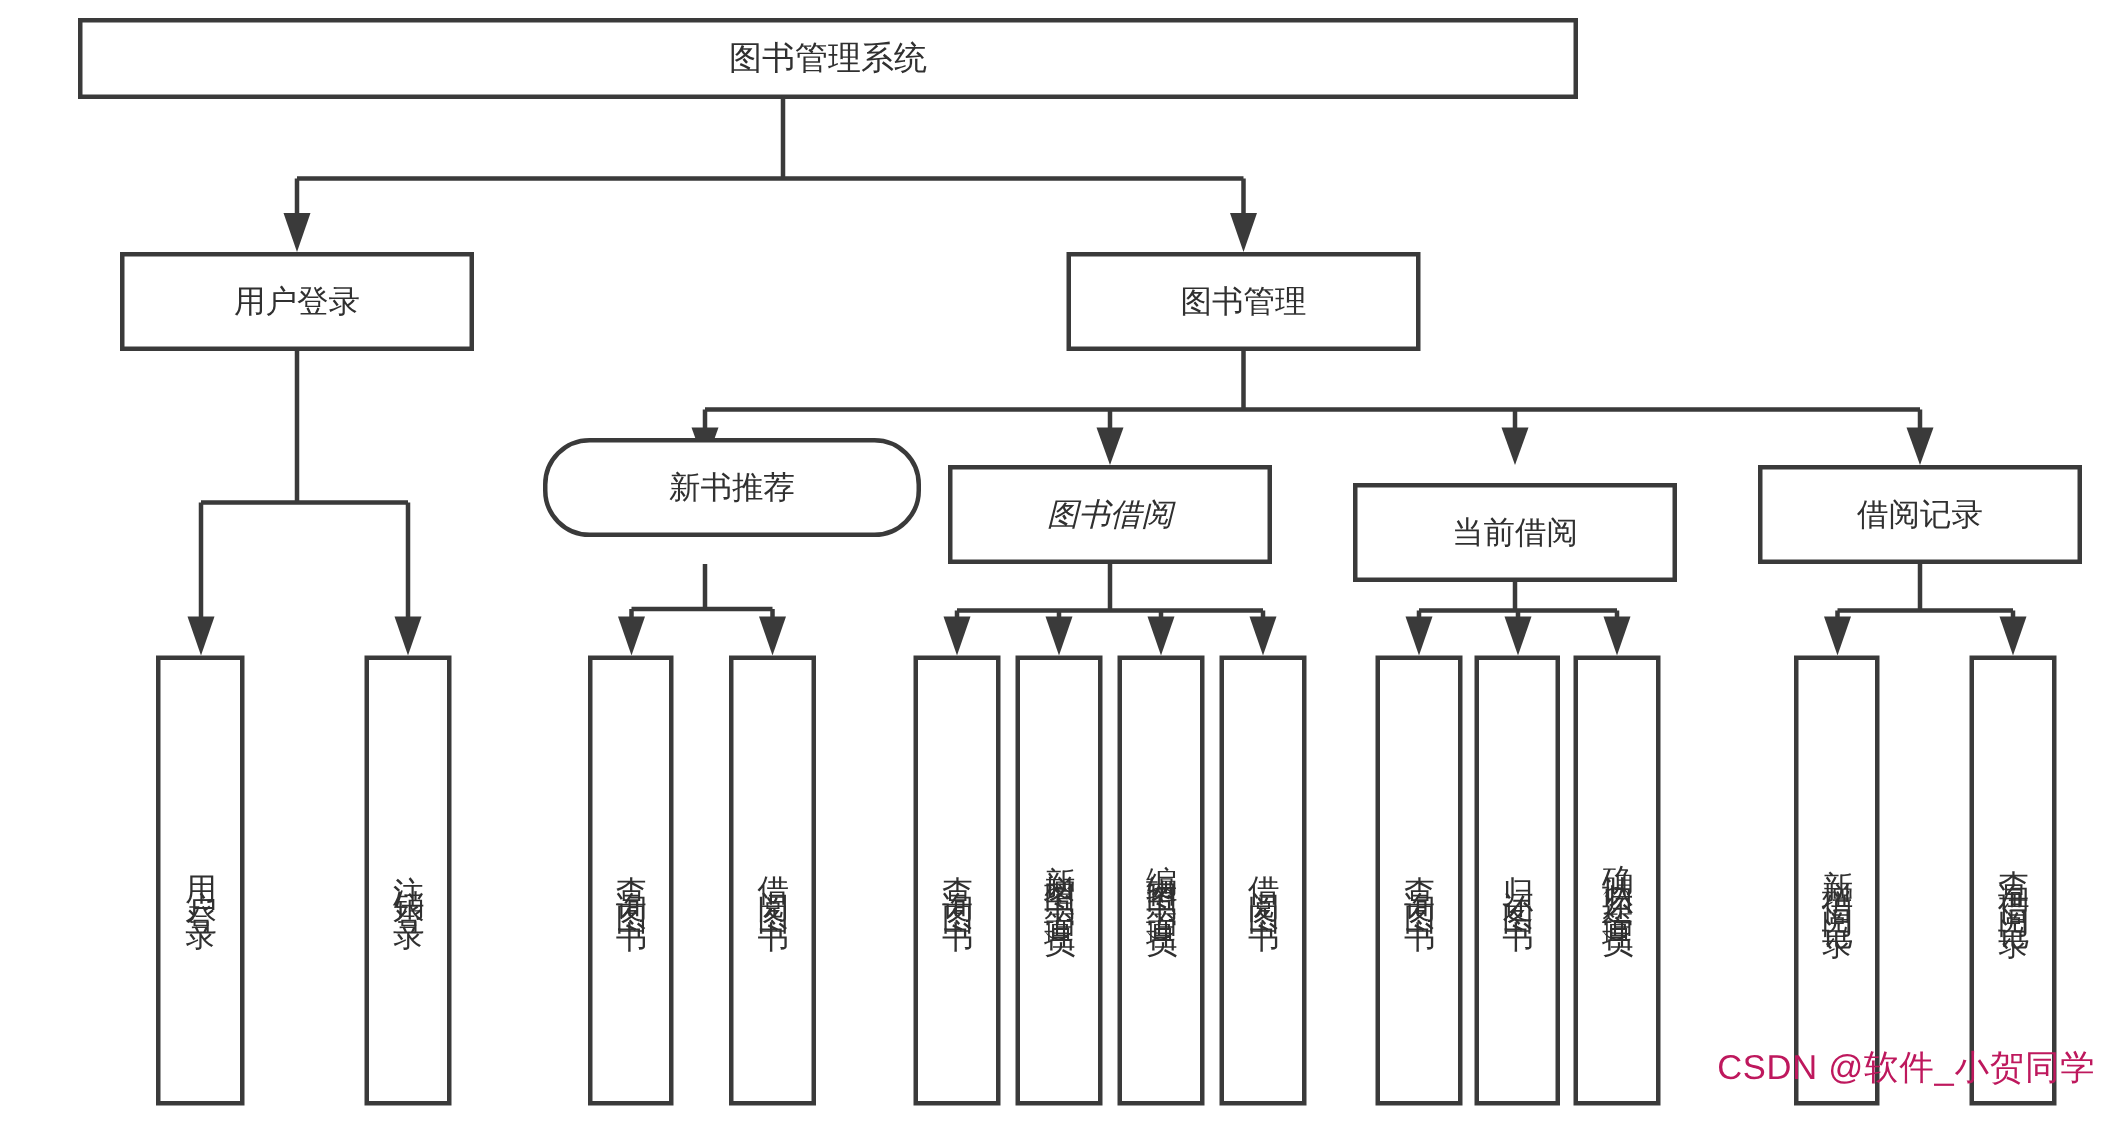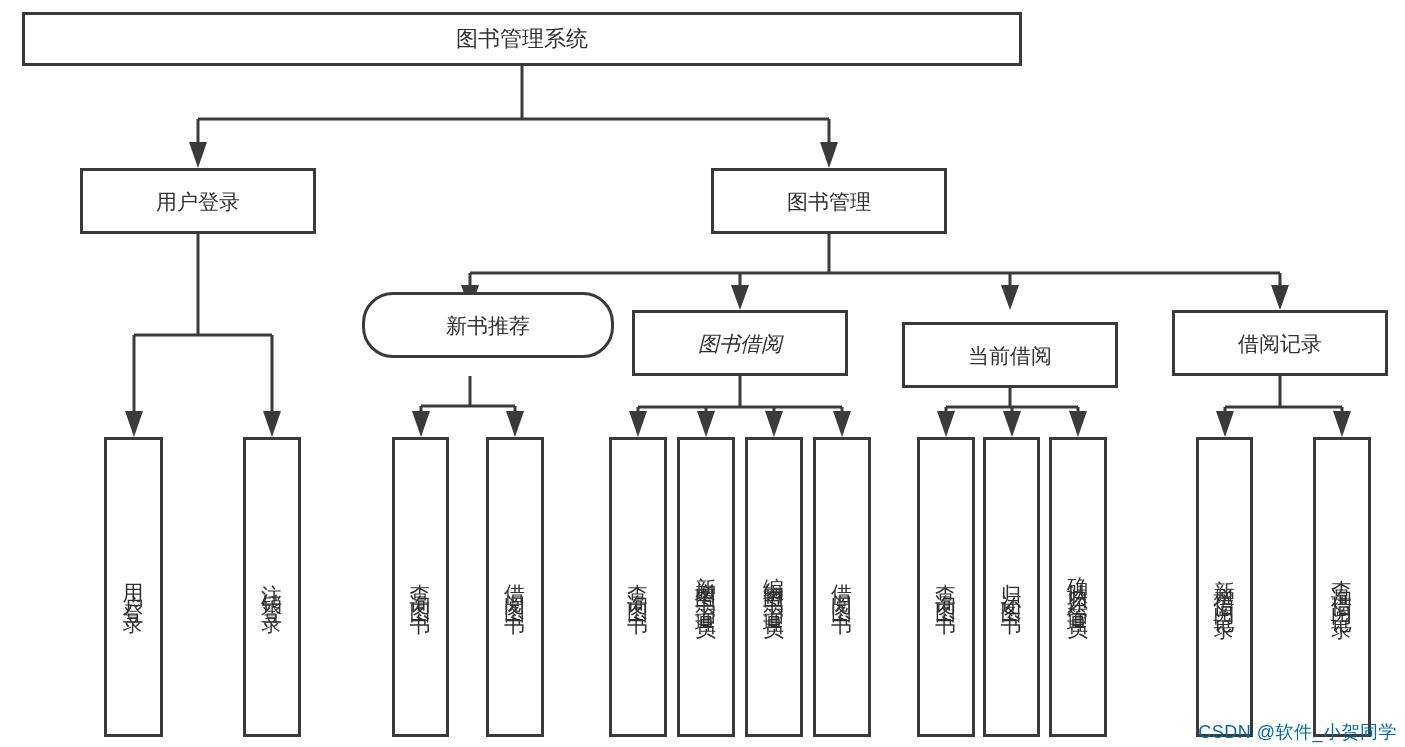--- a/index.html
+++ b/index.html
@@ -22,34 +22,34 @@
     border: 3px solid #3a3a3a;
     box-sizing: border-box;
     display: flex;
     align-items: center;
     justify-content: center;
     color: #303030;
     font-size: 21px;
     line-height: 1;
     white-space: nowrap;
   }
-  .root-node { font-size: 22px; }
+  .root-node { font-size: 22px; margin-left: 30px; }
   .vnode {
     writing-mode: vertical-rl;
     text-orientation: mixed;
     letter-spacing: 10px;
     font-size: 21px;
   }
   .vnode span { display: inline-block; }
   .watermark {
     position: absolute;
     right: 8px;
-    bottom: 3px;
-    font-size: 18px;
-    color: #0369a1;
+    bottom: 20px;
+    font-size: 23px;
+    color: #be185d;
     letter-spacing: 0.5px;
   }
 </style>
 </head>
 <body>
 
 <div class="canvas">
 
   <svg class="connectors" viewBox="0 0 1405 747" xmlns="http://www.w3.org/2000/svg">
     <g stroke="#3a3a3a" stroke-width="3" fill="none">

